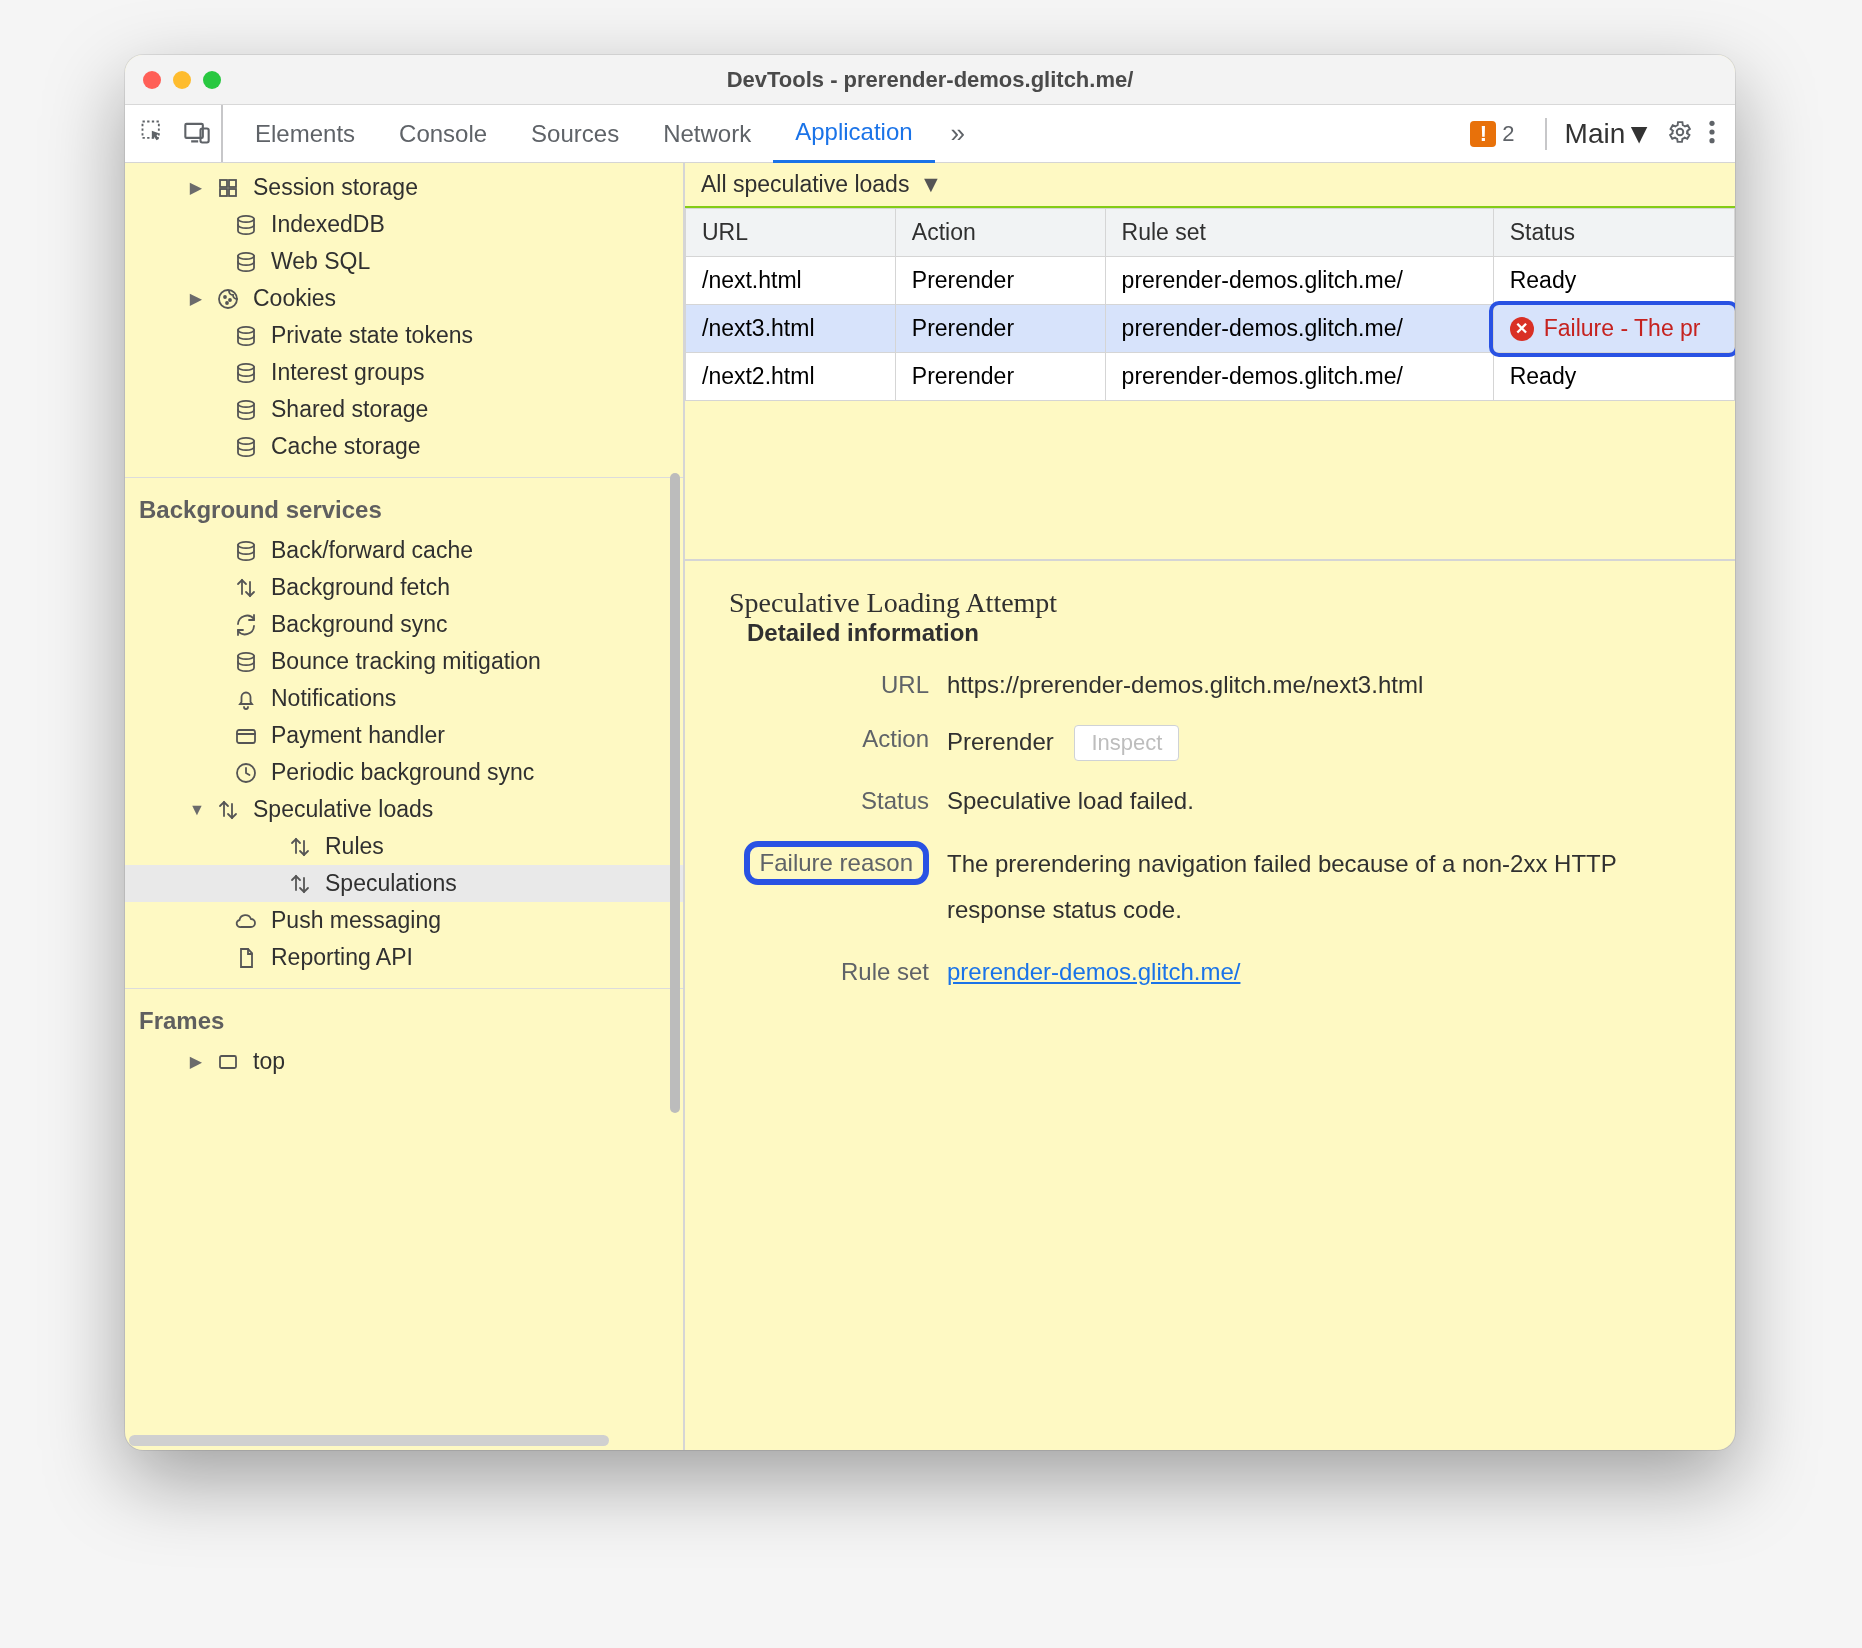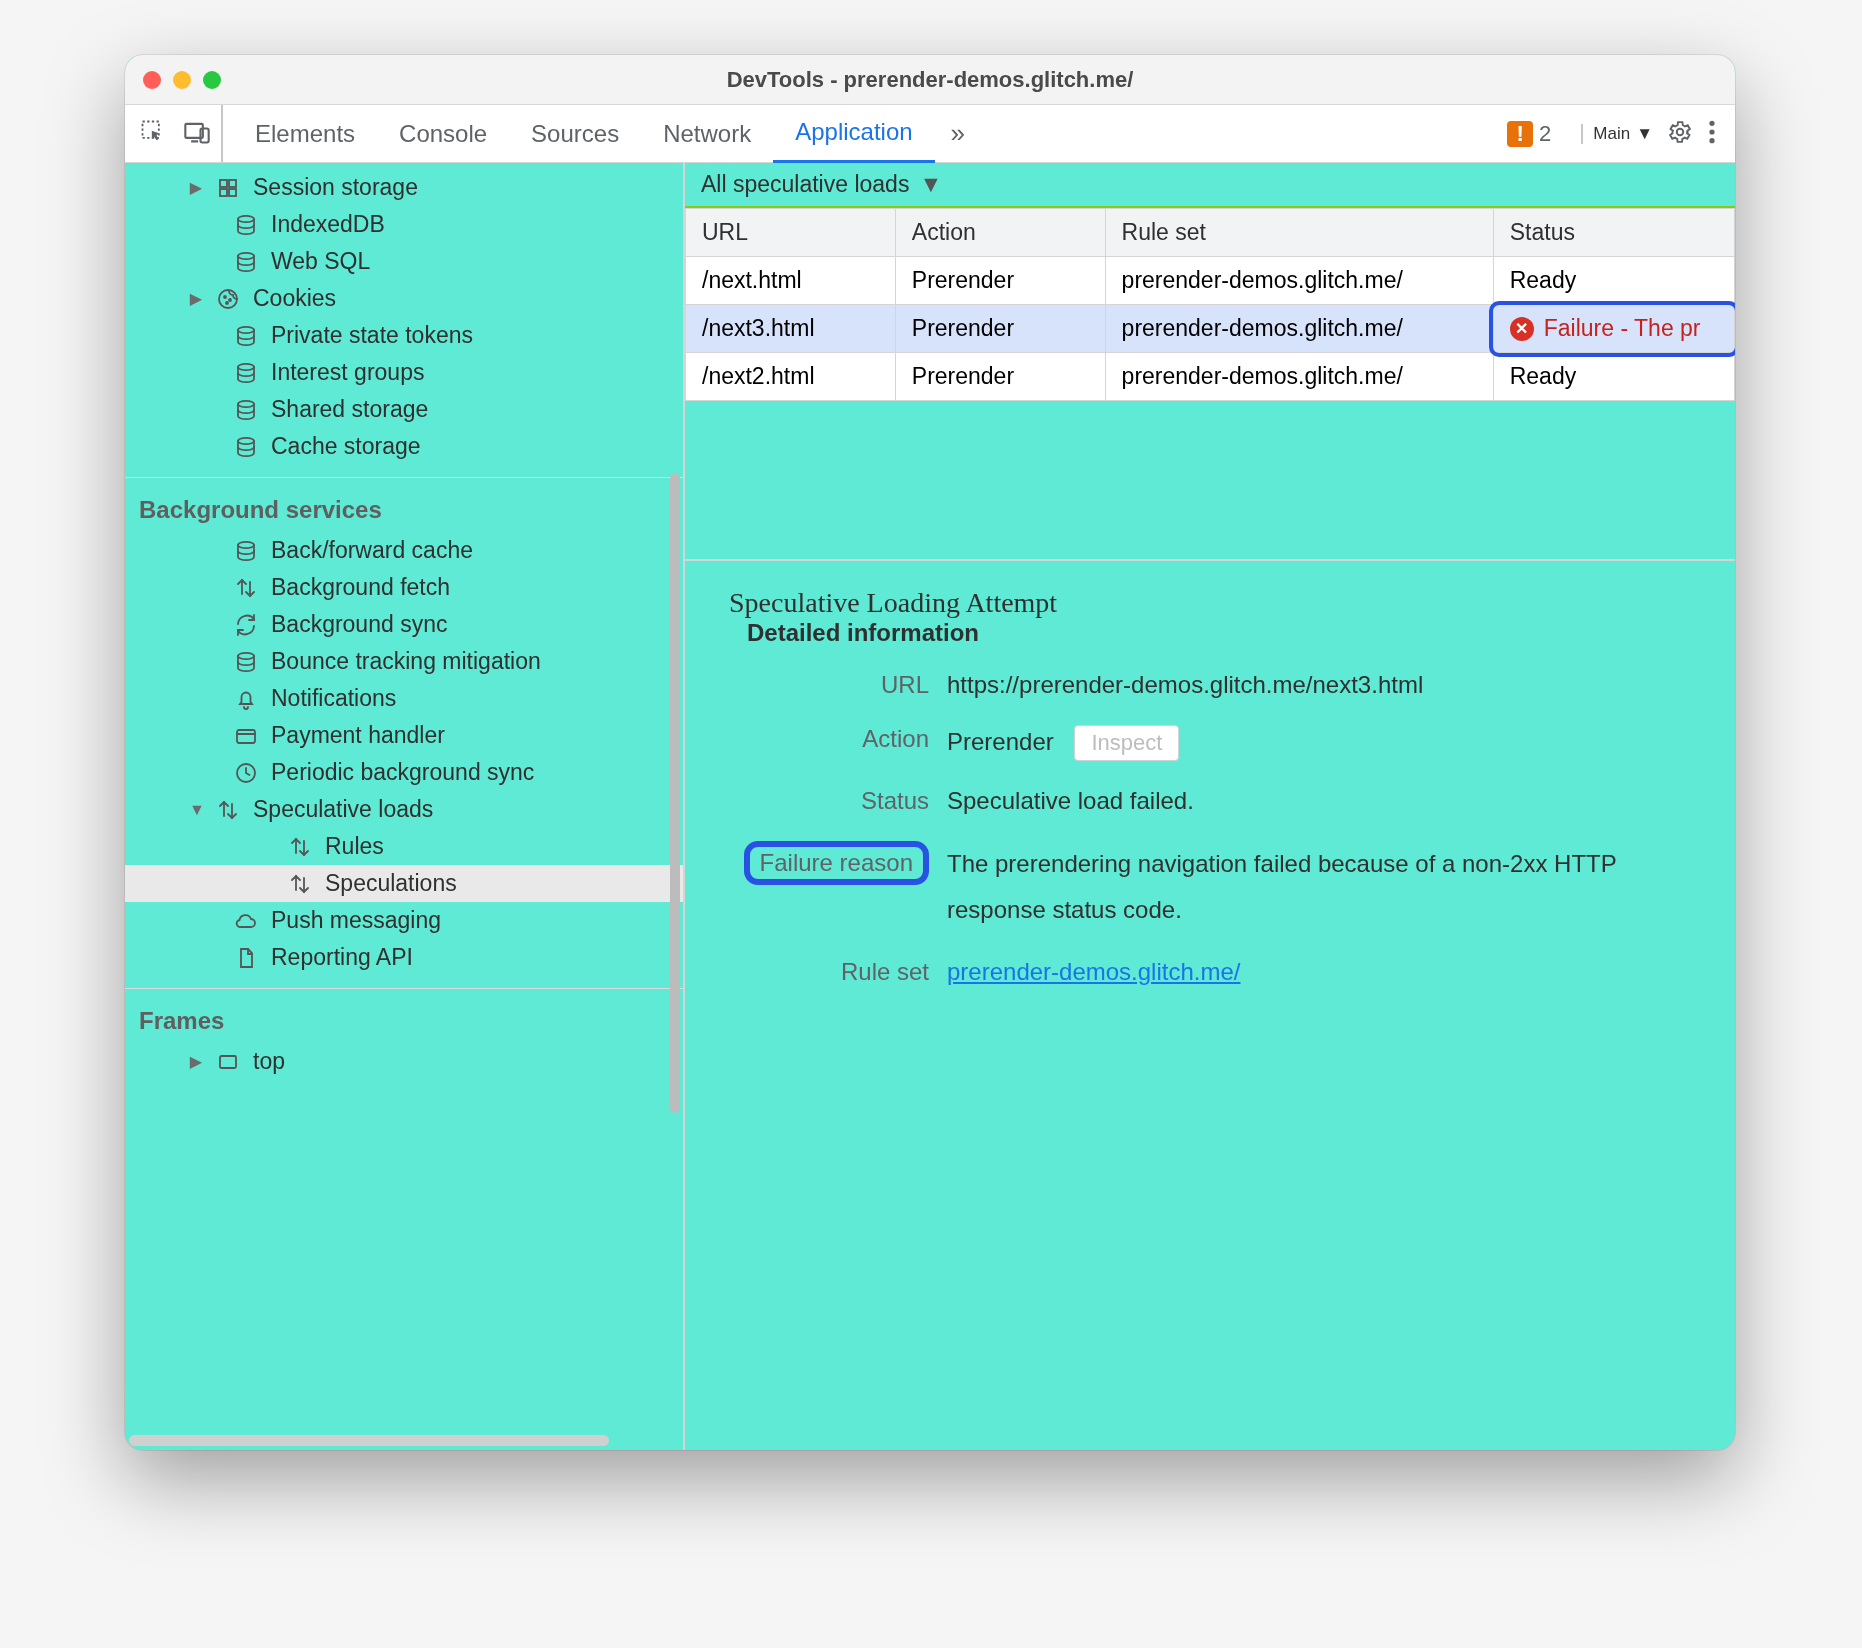--- a/index.html
+++ b/index.html
@@ -6,21 +6,21 @@
   html, body {
     font-family: -apple-system, "Helvetica Neue", Arial, sans-serif;
     background: #f5f5f5;
     width:1862px;
     height:1648px;
   }
   .window {
     position:absolute;
     left:125px; top:55px;
     width:1610px; height:1395px;
-    background:#5eead4;
+    background:#fef9c3;
     border-radius:18px;
     box-shadow: 0 30px 80px rgba(0,0,0,0.35), 0 0 0 1px rgba(0,0,0,0.08);
     overflow:hidden;
     display:flex;
     flex-direction:column;
   }
   
   .titlebar{
     height:50px;
     background:#f3f3f3;
@@ -66,21 +66,21 @@
     font-weight:500;
   }
   .more-chevrons{font-size:26px;color:#5f6368;padding:0 16px;cursor:pointer}
   .spacer{flex:1;}
   .right-tools{display:flex;align-items:center;gap:14px;padding-right:10px;}
   .badge-warn{
     display:flex;align-items:center;gap:6px;
     font-size:22px;color:#5f6368;
   }
   .badge-warn .sq{width:26px;height:26px;background:#e8710a;border-radius:4px;color:#fff;display:flex;align-items:center;justify-content:center;font-weight:700;}
-  .target-select{font-size:17px;color:#333;display:flex;align-items:center;gap:6px;border-left:2px solid #c7c7c9;padding-left:10px;height:100%;}
+  .target-select{font-size:28px;color:#333;display:flex;align-items:center;border-left:2px solid #c7c7c9;padding-left:18px;height:100%;}
   .gear-icon,.kebab-icon{color:#555;}
   .vdiv{width:2px;height:100%;background:#c7c7c9;}
 
   
   .body{flex:1;display:flex;min-height:0;}
 
   
   .sidebar{
     width:560px;
     border-right:2px solid #d5d5d5;

